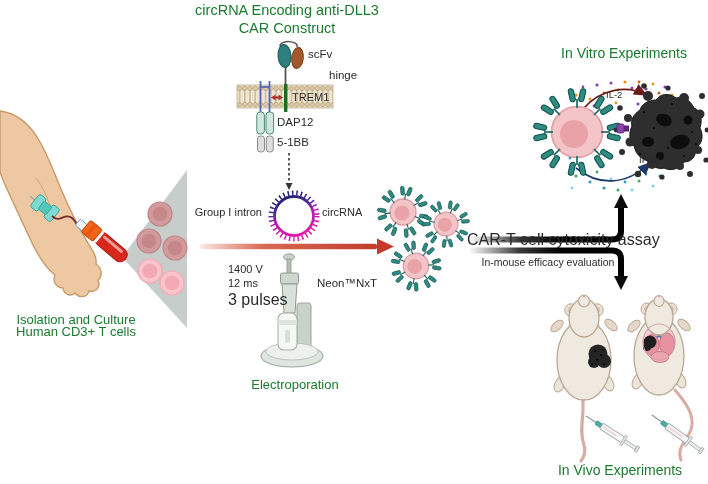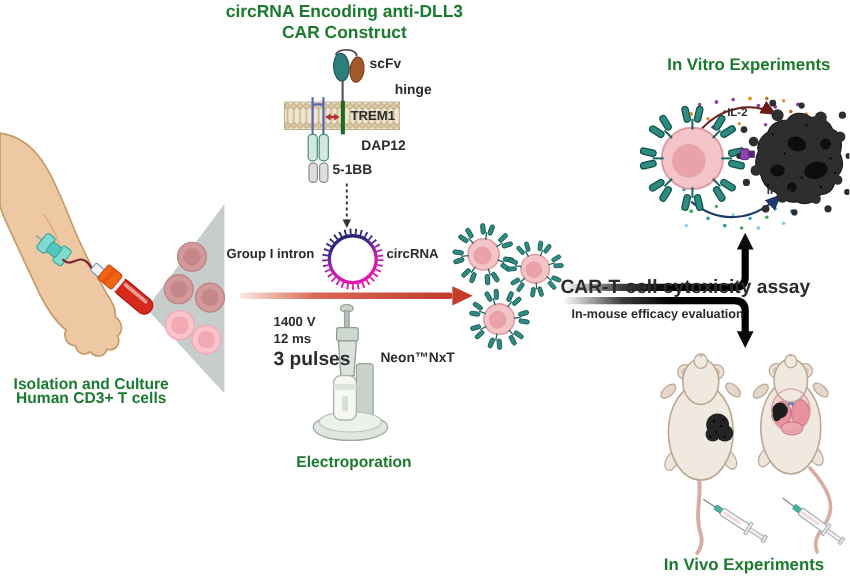--- a/index.html
+++ b/index.html
@@ -1,19 +1,19 @@
 <!DOCTYPE html>
 <html><head>
 <meta charset="utf-8">
 <style>
   html,body{margin:0;padding:0;background:#fff;}
   .stage{position:relative;width:708px;height:484px;background:#ffffff;overflow:hidden;
          font-family:"Liberation Sans",sans-serif;}
   .stage svg.scene{position:absolute;left:0;top:0;}
-  .lbl{position:absolute;font-weight:bold;color:#2b2b2b;white-space:nowrap;line-height:1.15;}
+  .lbl{position:absolute;font-weight:normal;color:#2b2b2b;white-space:nowrap;line-height:1.15;}
   .green{color:#1a7a2e;}
   .ctr{text-align:center;}
   .rt{text-align:right;}
 </style>
 </head>
 <body>
 
 <div class="stage">
 
 <svg class="scene" width="708" height="484" viewBox="0 0 708 484">
@@ -360,30 +360,30 @@
   <use href="#syringe" transform="translate(586,416) rotate(33) scale(0.92)"></use>
   <use href="#syringe" transform="translate(652,415) rotate(36) scale(0.92)"></use>
 </svg>
 
 <div class="lbl green ctr" style="left:157px;top:2px;width:260px;font-size:14.5px;">circRNA Encoding anti-DLL3</div>
 <div class="lbl green ctr" style="left:157px;top:20px;width:260px;font-size:14.5px;">CAR Construct</div>
 
 <div class="lbl" style="left:308px;top:48px;font-size:11.5px;">scFv</div>
 <div class="lbl" style="left:291px;top:69px;font-size:11.5px;padding-left:38px;">hinge</div>
 <div class="lbl" style="left:292px;top:91px;font-size:11px;">TREM1</div>
-<div class="lbl" style="left:277px;top:116px;font-size:11.5px;margin-left:24px;">DAP12</div>
+<div class="lbl" style="left:277px;top:116px;font-size:11.5px;">DAP12</div>
 <div class="lbl" style="left:277px;top:136px;font-size:11.5px;">5-1BB</div>
 
 <div class="lbl rt" style="left:178px;top:206px;width:84px;font-size:11px;">Group I intron</div>
 <div class="lbl" style="left:322px;top:206px;font-size:11px;">circRNA</div>
 
 <div class="lbl" style="left:228px;top:263px;font-size:11px;">1400 V</div>
 <div class="lbl" style="left:228px;top:277px;font-size:11px;">12 ms</div>
 <div class="lbl" style="left:228px;top:291px;font-size:16px;">3 pulses</div>
-<div class="lbl" style="left:317px;top:277px;font-size:11.5px;margin-top:16px;">Neon™NxT</div>
+<div class="lbl" style="left:317px;top:277px;font-size:11.5px;">Neon™NxT</div>
 <div class="lbl green ctr" style="left:225px;top:378px;width:140px;font-size:13px;">Electroporation</div>
 
 <div class="lbl green ctr" style="left:5px;top:295px;width:142px;font-size:13px;margin-top:30px;">Human CD3+ T cells</div>
 <div class="lbl green ctr" style="left:5px;top:313px;width:142px;font-size:13px;">Isolation and Culture</div>
 
 <div class="lbl green ctr" style="left:544px;top:45px;width:160px;font-size:14px;">In Vitro Experiments</div>
 <div class="lbl" style="left:606px;top:90px;font-size:9.5px;">IL-2</div>
 <div class="lbl" style="left:609px;top:155px;font-size:9.5px;margin-left:30px;">IFNγ</div>
 
 <div class="lbl ctr" style="left:467px;top:219px;width:164px;font-size:16px;margin-top:12px;">CAR-T cell cytoxicity assay</div>

